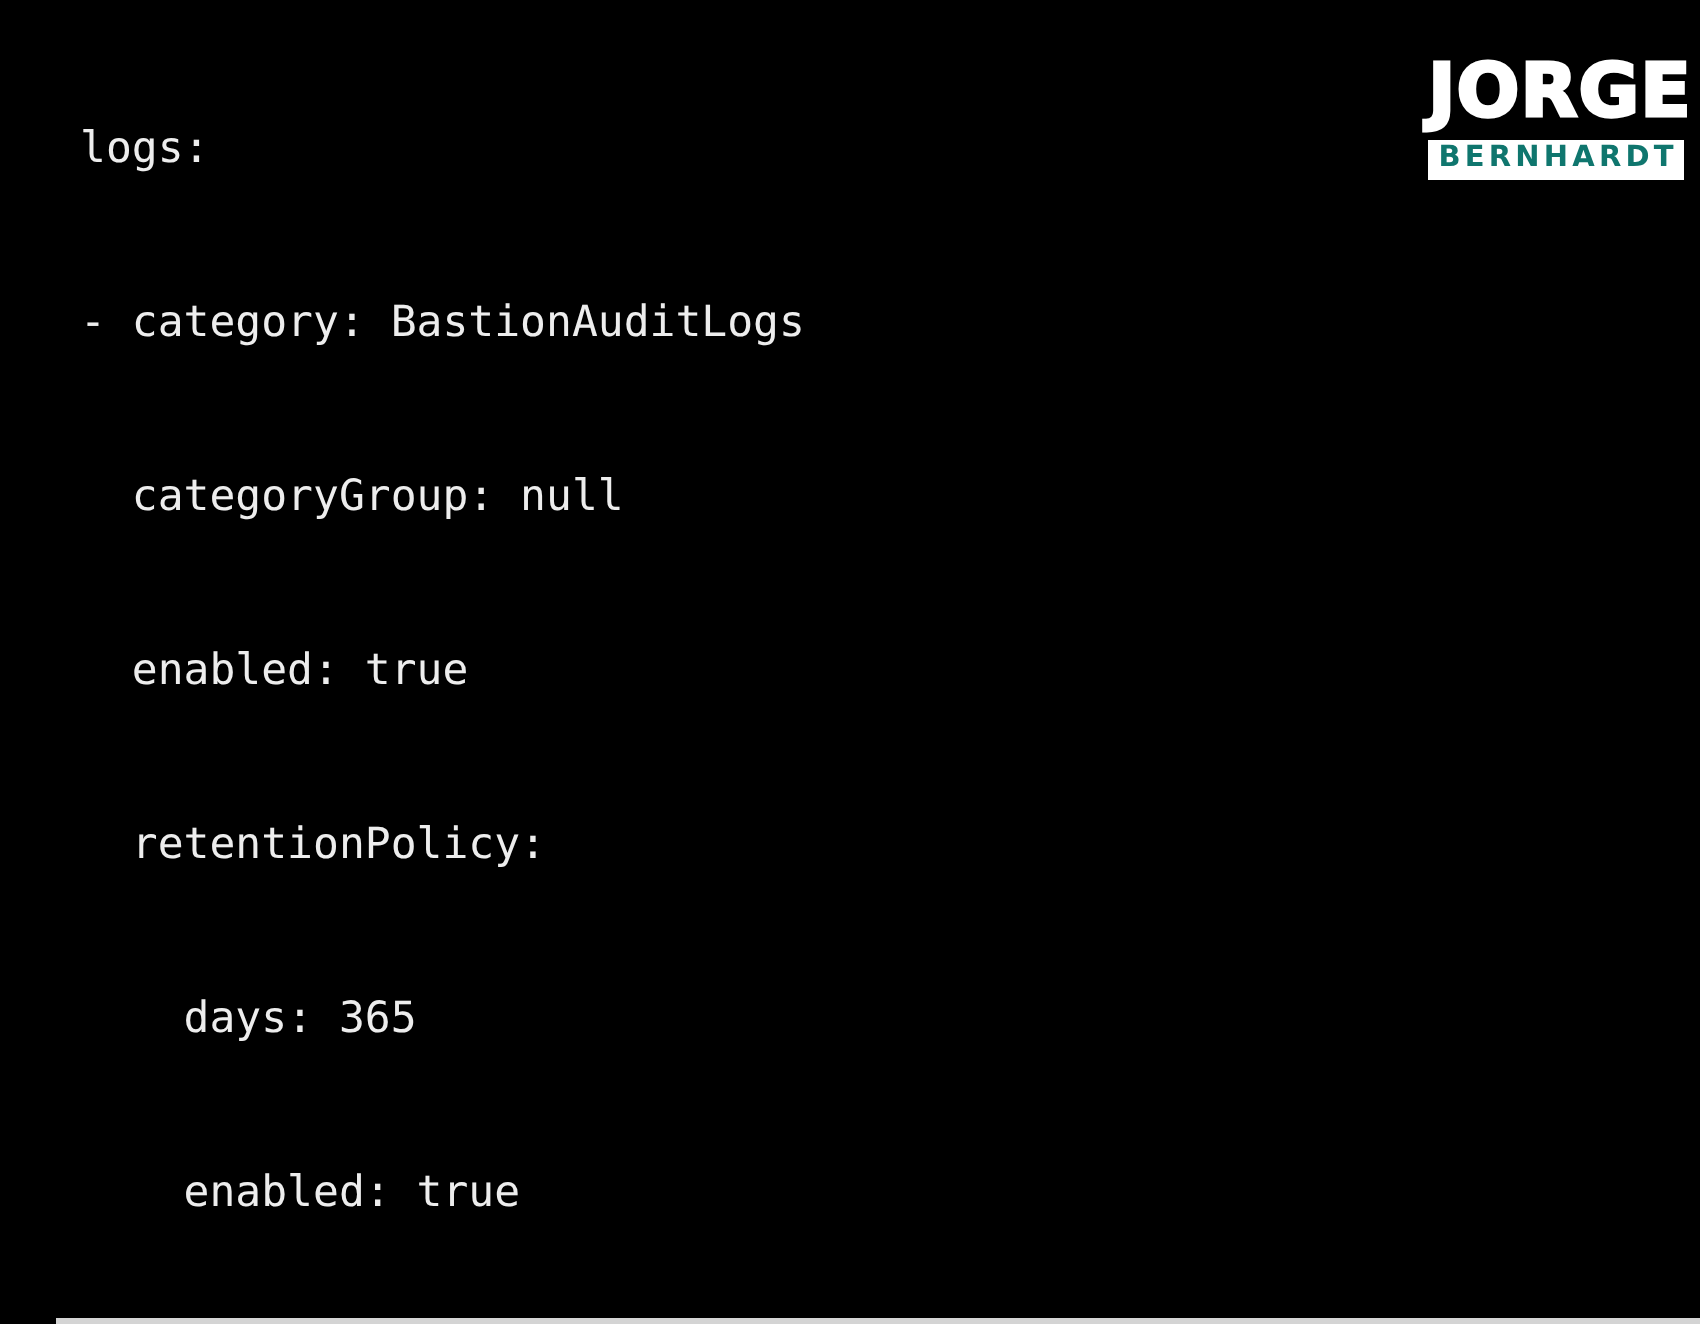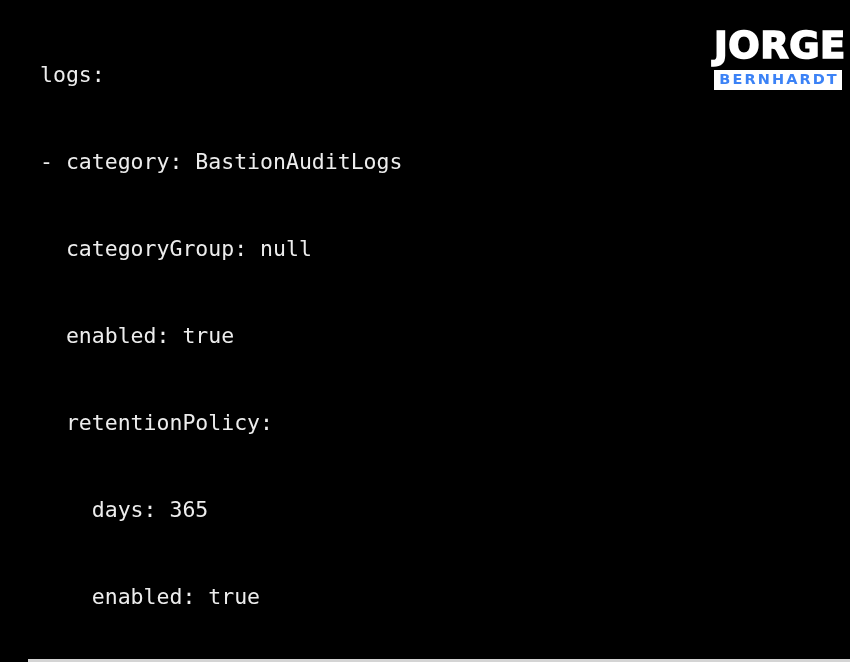--- a/index.html
+++ b/index.html
@@ -70,21 +70,21 @@
     box-sizing: border-box;
   }
 
   #logo-wordmark-secondary {
     display: block;
     font-family: "DejaVu Sans", "Liberation Sans", sans-serif;
     font-weight: 700;
     font-size: 14.5px;
     line-height: 15px;
     letter-spacing: 2.1px;
-    color: #3b82f6;
+    color: #0f766e;
     text-align: center;
     text-indent: 2.1px;
   }
 
   
   #bottom-edge-strip {
     position: absolute;
     left: 0;
     bottom: 0;
     width: 850px;

